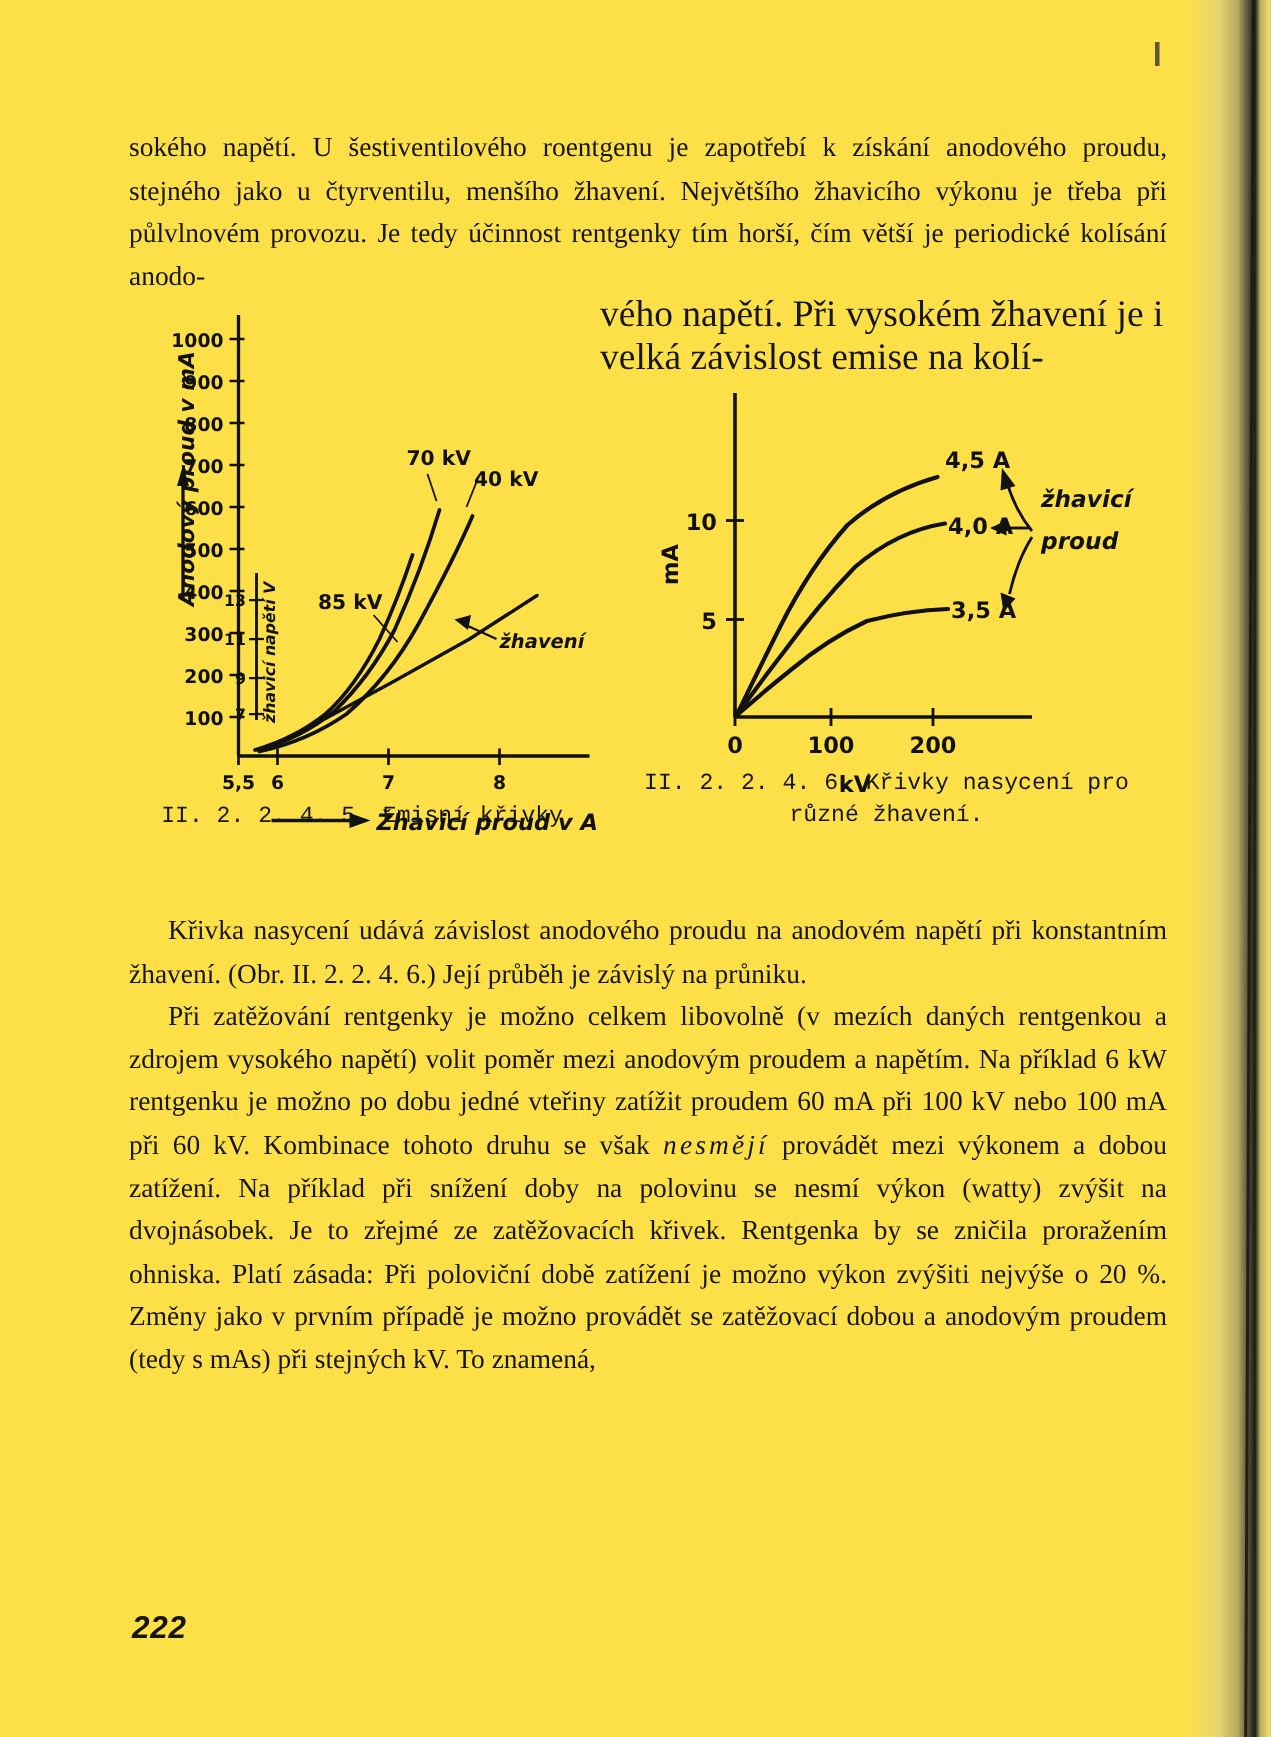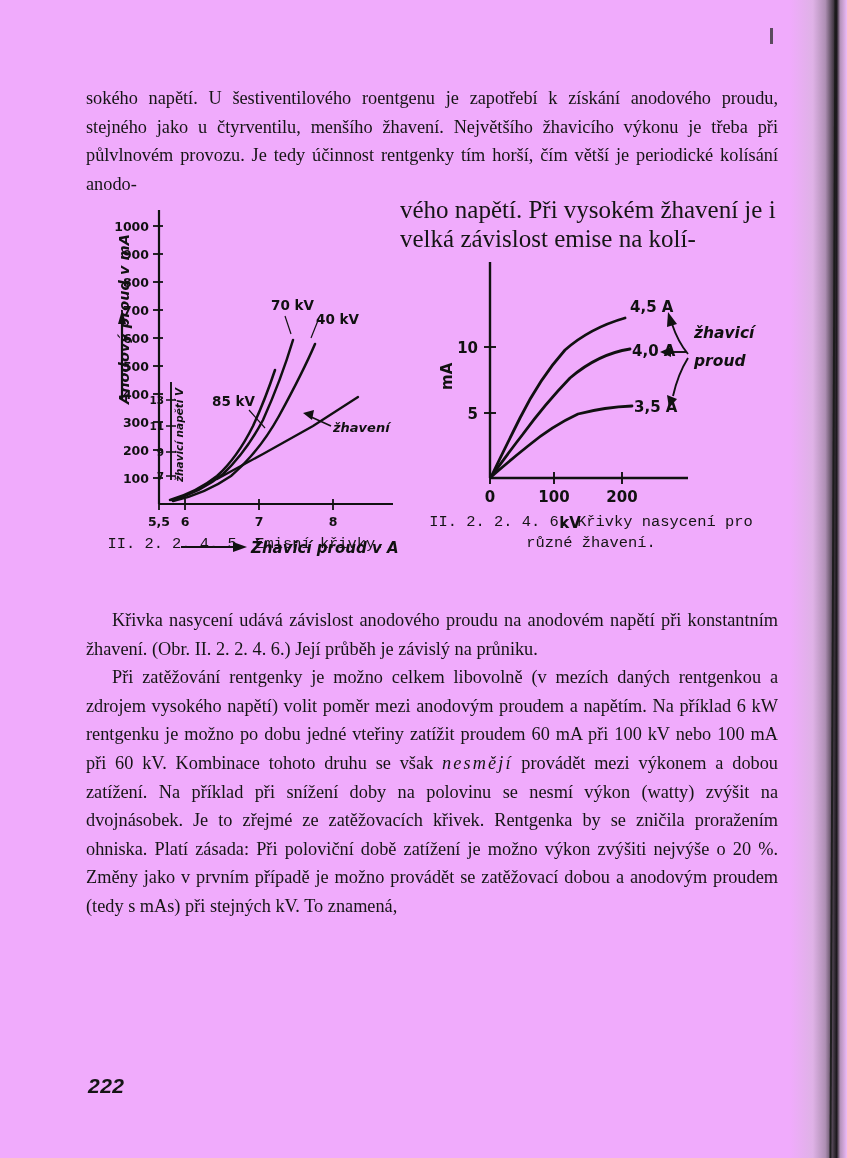--- a/index.html
+++ b/index.html
@@ -6,21 +6,21 @@
   html, body {
     margin: 0;
     padding: 0;
     background: #b8b8b8;
   }
   #page {
     position: relative;
     width: 847px;
     height: 1158px;
     margin: 0 auto;
-    background: #f0abfc;
+    background: #fde047;
     overflow: hidden;
     font-family: "Liberation Serif", serif;
     color: #111111;
   }
   
   #scan-edge-shadow {
     position: absolute;
     top: 0;
     right: 0;
     width: 57px;

